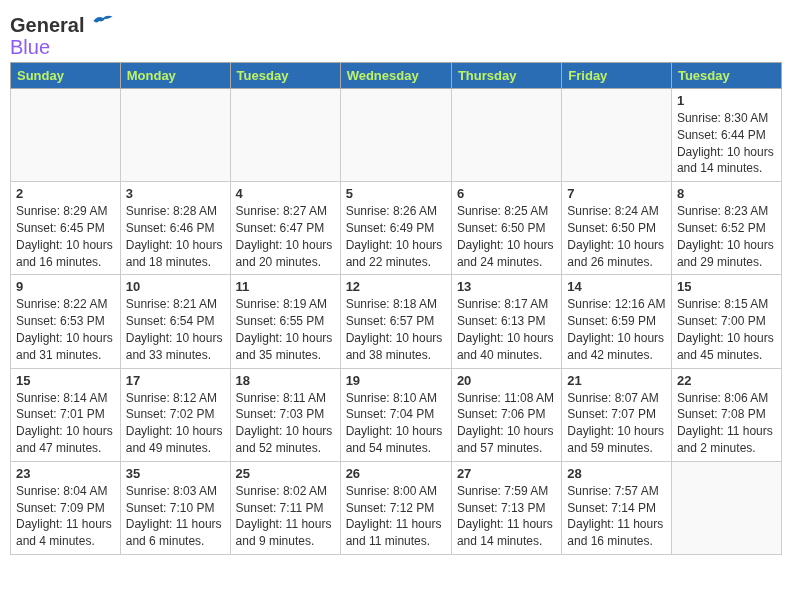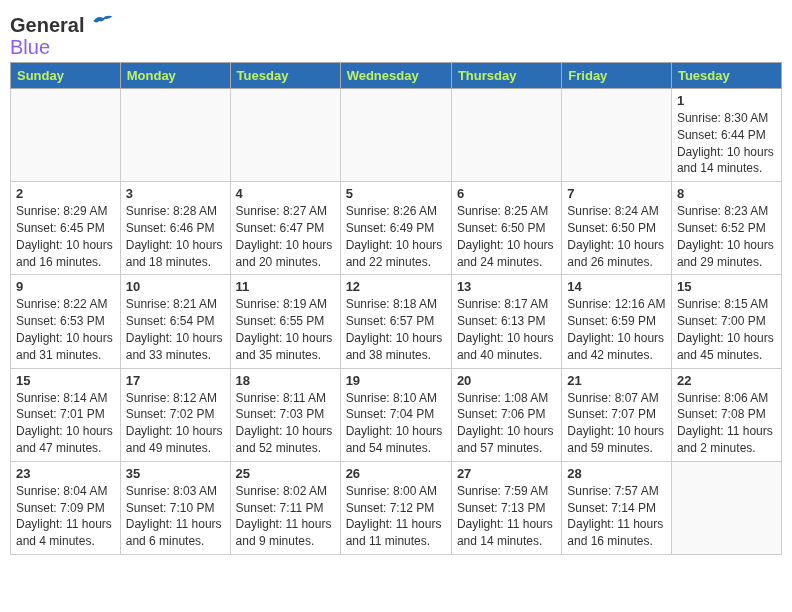--- a/index.html
+++ b/index.html
@@ -175,21 +175,21 @@
 Daylight: 10 hours and 52 minutes.</div>
           </td>
           <td>
             <span class="day-num">19</span>
             <div class="day-info">Sunrise: 8:10 AM
 Sunset: 7:04 PM
 Daylight: 10 hours and 54 minutes.</div>
           </td>
           <td>
             <span class="day-num">20</span>
-            <div class="day-info">Sunrise: 1:08 AM
+            <div class="day-info">Sunrise: 11:08 AM
 Sunset: 7:06 PM
 Daylight: 10 hours and 57 minutes.</div>
           </td>
           <td>
             <span class="day-num">21</span>
             <div class="day-info">Sunrise: 8:07 AM
 Sunset: 7:07 PM
 Daylight: 10 hours and 59 minutes.</div>
           </td>
           <td>

